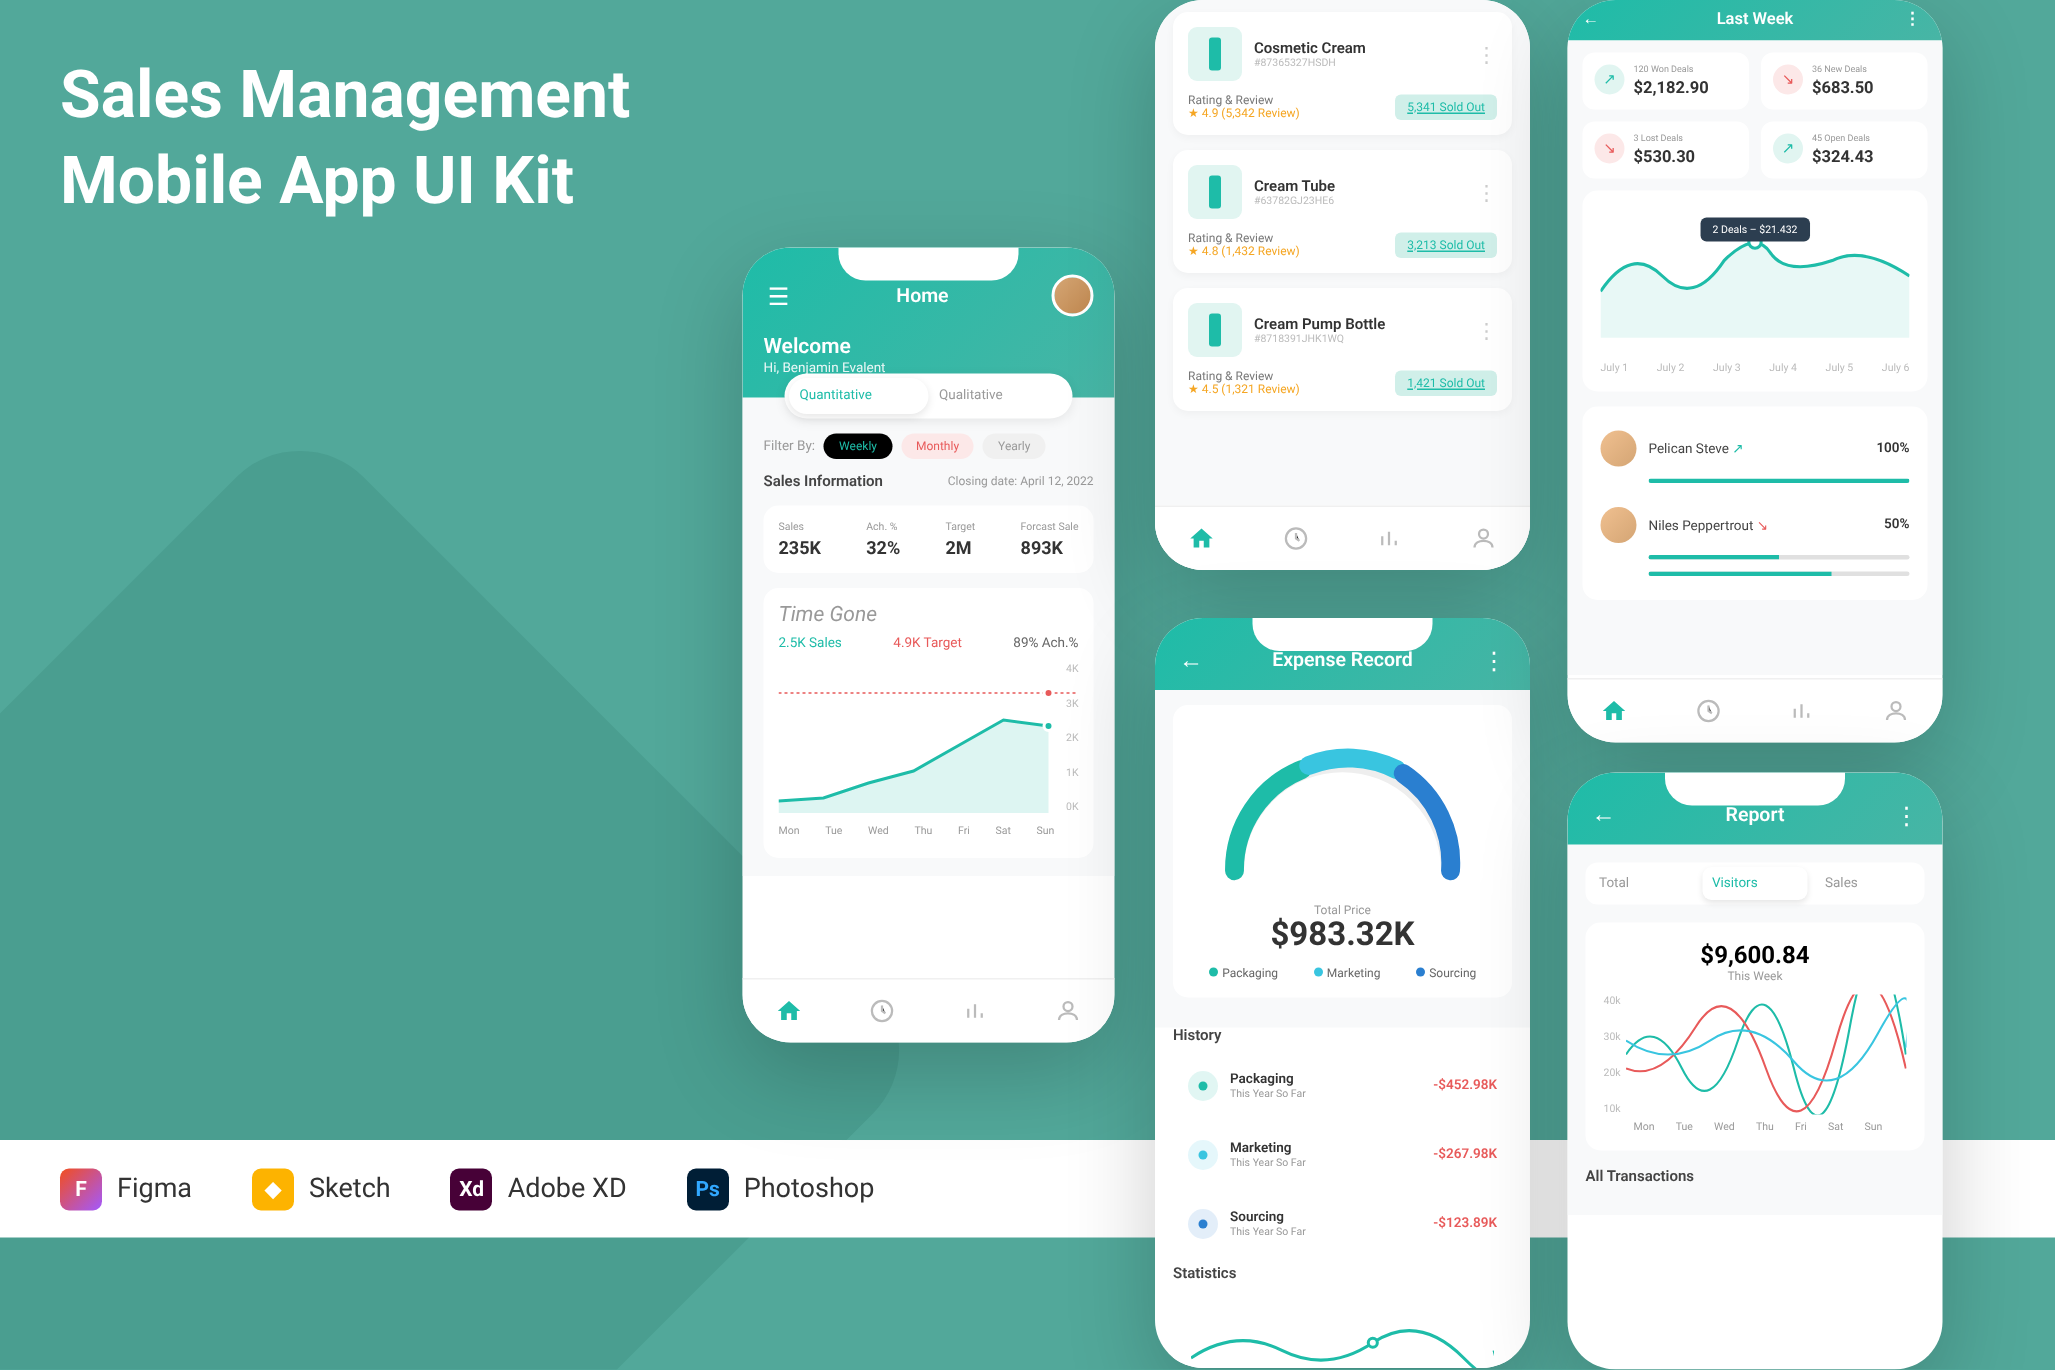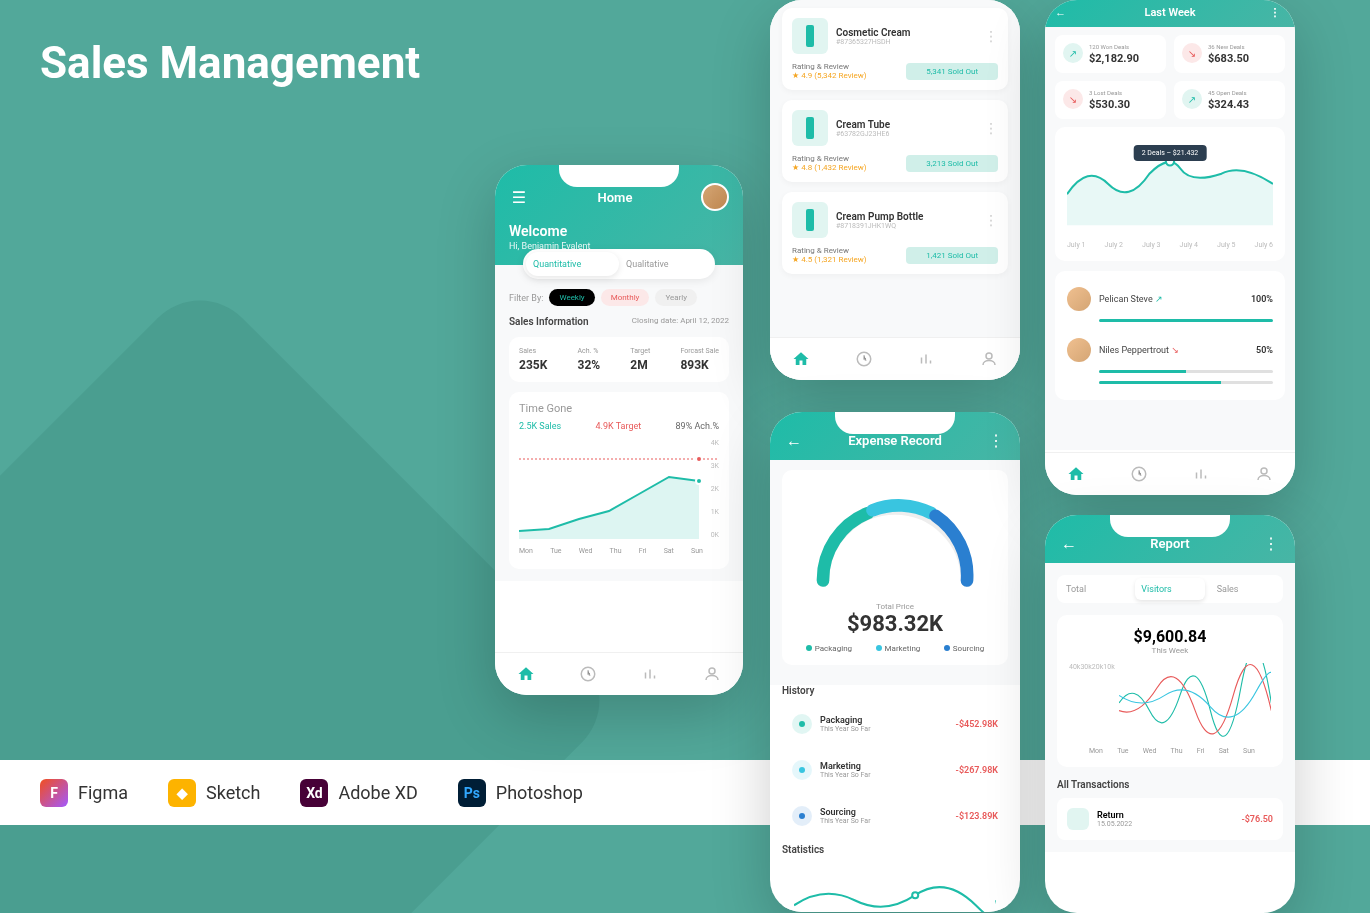--- a/index.html
+++ b/index.html
@@ -33,21 +33,21 @@
 .chip-red { background:#fce8e8; color:#e85a5a; }
 .chip-gray { background:#f0f0f0; color:#999; }
 .section-title { font-size:10px; font-weight:600; color:#444; }
 .section-sub { font-size:8px; color:#999;margin-left:16px; }
 .info-row { display:flex; justify-content:space-between; margin-bottom:10px; }
 .stats-grid { display:flex; justify-content:space-between; background:#fff; padding:10px; border-radius:10px; margin-bottom:10px; }
 .stat { text-align:left; }
 .stat-label { font-size:7px; color:#999; margin-bottom:3px; }
 .stat-value { font-size:12px; font-weight:700; color:#333; }
 .time-section { background:#fff; padding:10px; border-radius:10px; }
-.time-label { font-size:11px; color:#999; margin-bottom:6px; }
+.time-label { font-size:14px; color:#999; margin-bottom:6px;font-style:italic; }
 .time-row { display:flex; justify-content:space-between; font-size:9px; margin-bottom:8px; }
 .t-teal { color:#1ebca8; }
 .t-red { color:#e85a5a; }
 .t-gray { color:#666; }
 .chart-area { height:120px; position:relative; }
 .chart-svg { width:100%; height:100px; }
 .y-axis { position:absolute; right:0; top:0; height:100px; display:flex; flex-direction:column; justify-content:space-between; font-size:7px; color:#bbb; }
 .x-axis { display:flex; justify-content:space-between; font-size:7px; color:#999; padding:0 16px 0 0; margin-top:4px; }
 .bottom-nav { display:flex; justify-content:space-around; padding:12px 0; background:#fff; border-top:1px solid #f0f0f0; position:absolute; bottom:0; left:0; right:0; }
 .nav-ico { width:18px; height:18px; color:#bbb; cursor:pointer; }
@@ -55,21 +55,21 @@
 .product-card { background:#fff; border-radius:10px; padding:10px; margin-bottom:10px; box-shadow:0 2px 6px rgba(0,0,0,0.04); }
 .product-row { display:flex; align-items:center; gap:8px; margin-bottom:8px; }
 .product-img { width:36px; height:36px; background:#e1f5f1; border-radius:6px; display:flex; align-items:center; justify-content:center; }
 .product-img-inner { width:8px; height:22px; background:#1ebca8; border-radius:2px; }
 .product-name { font-size:10px; font-weight:600; color:#333; }
 .product-sku { font-size:7px; color:#bbb; }
 .product-dots { margin-left:auto; color:#ccc; font-size:14px; cursor:pointer; }
 .rating-row { display:flex; justify-content:space-between; align-items:center; }
 .rating-label { font-size:8px; color:#777; }
 .rating-text { font-size:8px; color:#f5a623; }
-.sold-badge { background:#d0efe9; color:#1ebca8; font-size:8px; padding:4px 20px; border-radius:4px; }
+.sold-badge { background:#d0efe9; color:#1ebca8; font-size:8px; padding:4px 8px; border-radius:4px;text-decoration:underline; }
 .p2-inner { padding:0 12px 50px; background:#f8f9fa; height:100%; }
 .deal-grid { display:flex; gap:8px; margin-bottom:8px; }
 .deal-card { flex:1; background:#fff; border-radius:8px; padding:8px; display:flex; gap:6px; align-items:flex-start; }
 .deal-arrow { width:20px; height:20px; border-radius:10px; display:flex; align-items:center; justify-content:center; font-size:10px; }
 .arrow-up { background:#e1f5f1; color:#1ebca8; }
 .arrow-down { background:#fce8e8; color:#e85a5a; }
 .deal-label { font-size:6px; color:#999; margin-bottom:2px; }
 .deal-value { font-size:11px; font-weight:700; color:#333; }
 .chart-card { background:#fff; border-radius:10px; padding:12px; margin-bottom:10px; position:relative; }
 .tooltip { background:#2c3e50; color:#fff; font-size:7px; padding:4px 8px; border-radius:4px; position:absolute; top:18px; left:50%; transform:translateX(-50%); }
@@ -108,20 +108,21 @@
 .trans-val { margin-left:auto; font-size:9px; color:#e85a5a; font-weight:600; }
 .p4-header { background:linear-gradient(135deg,#1ebca8,#48b5a5); color:#fff; padding:6px 10px 8px; text-align:center; font-size:11px; font-weight:600; }
 </style>
 </head>
 <body>
 
 <div class="bg-shape"></div>
 
 <div class="headline">
   <div>Sales Management</div>
+  <div>Mobile App UI Kit</div>
 </div>
 
 <div class="tools-bar">
   <div class="tool">
       <div class="tool-icon" style="background:linear-gradient(135deg,#f24e1e,#a259ff)">F</div>
       <span>Figma</span>
     </div>
   <div class="tool">
       <div class="tool-icon" style="background:#fdb300">◆</div>
       <span>Sketch</span>
@@ -494,21 +495,21 @@
   <div class="p5-content">
     <div class="tab-row">
       <div class="tab-btn">Total</div>
       <div class="tab-btn active">Visitors</div>
       <div class="tab-btn">Sales</div>
     </div>
     <div class="chart5">
       <div class="chart5-val">$9,600.84</div>
       <div class="chart5-sub">This Week</div>
       <div style="display:flex;gap:4px;">
-        <div style="display:flex;justify-content:space-between;font-size:7px;color:#bbb;height:80px;">
+        <div style="display:flex;flex-direction:column;justify-content:space-between;font-size:7px;color:#bbb;height:80px;">
           <span>40k</span>
             <span>30k</span>
             <span>20k</span>
             <span>10k</span>
         </div>
         <svg viewBox="0 0 200 80" style="flex:1;height:80px;">
           <path d="M0,40 Q20,10 40,50 T80,30 T120,50 T160,20 T200,40" stroke="#1ebca8" stroke-width="1.5" fill="none"></path>
           <path d="M0,50 Q25,60 50,20 T100,50 T150,30 T200,50" stroke="#e85a5a" stroke-width="1.5" fill="none"></path>
           <path d="M0,30 Q30,50 60,30 T120,45 T180,25 T200,35" stroke="#39c5e0" stroke-width="1.5" fill="none"></path>
         </svg>
@@ -517,22 +518,14 @@
         <span>Mon</span>
           <span>Tue</span>
           <span>Wed</span>
           <span>Thu</span>
           <span>Fri</span>
           <span>Sat</span>
           <span>Sun</span>
       </div>
     </div>
     <div class="trans-title">All Transactions</div>
-    <div class="trans-item">
-      <div class="trans-ico"></div>
-      <div>
-          <div class="trans-name">Return</div>
-          <div class="trans-date">15.05.2022</div>
-        </div>
-      <div class="trans-val">-$76.50</div>
-    </div>
   </div>
 </div>
 
 </body></html>

